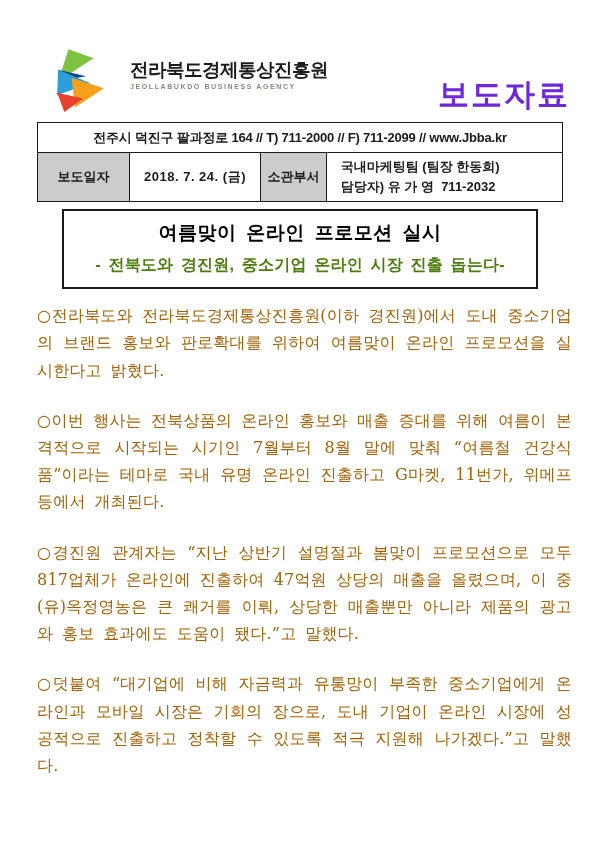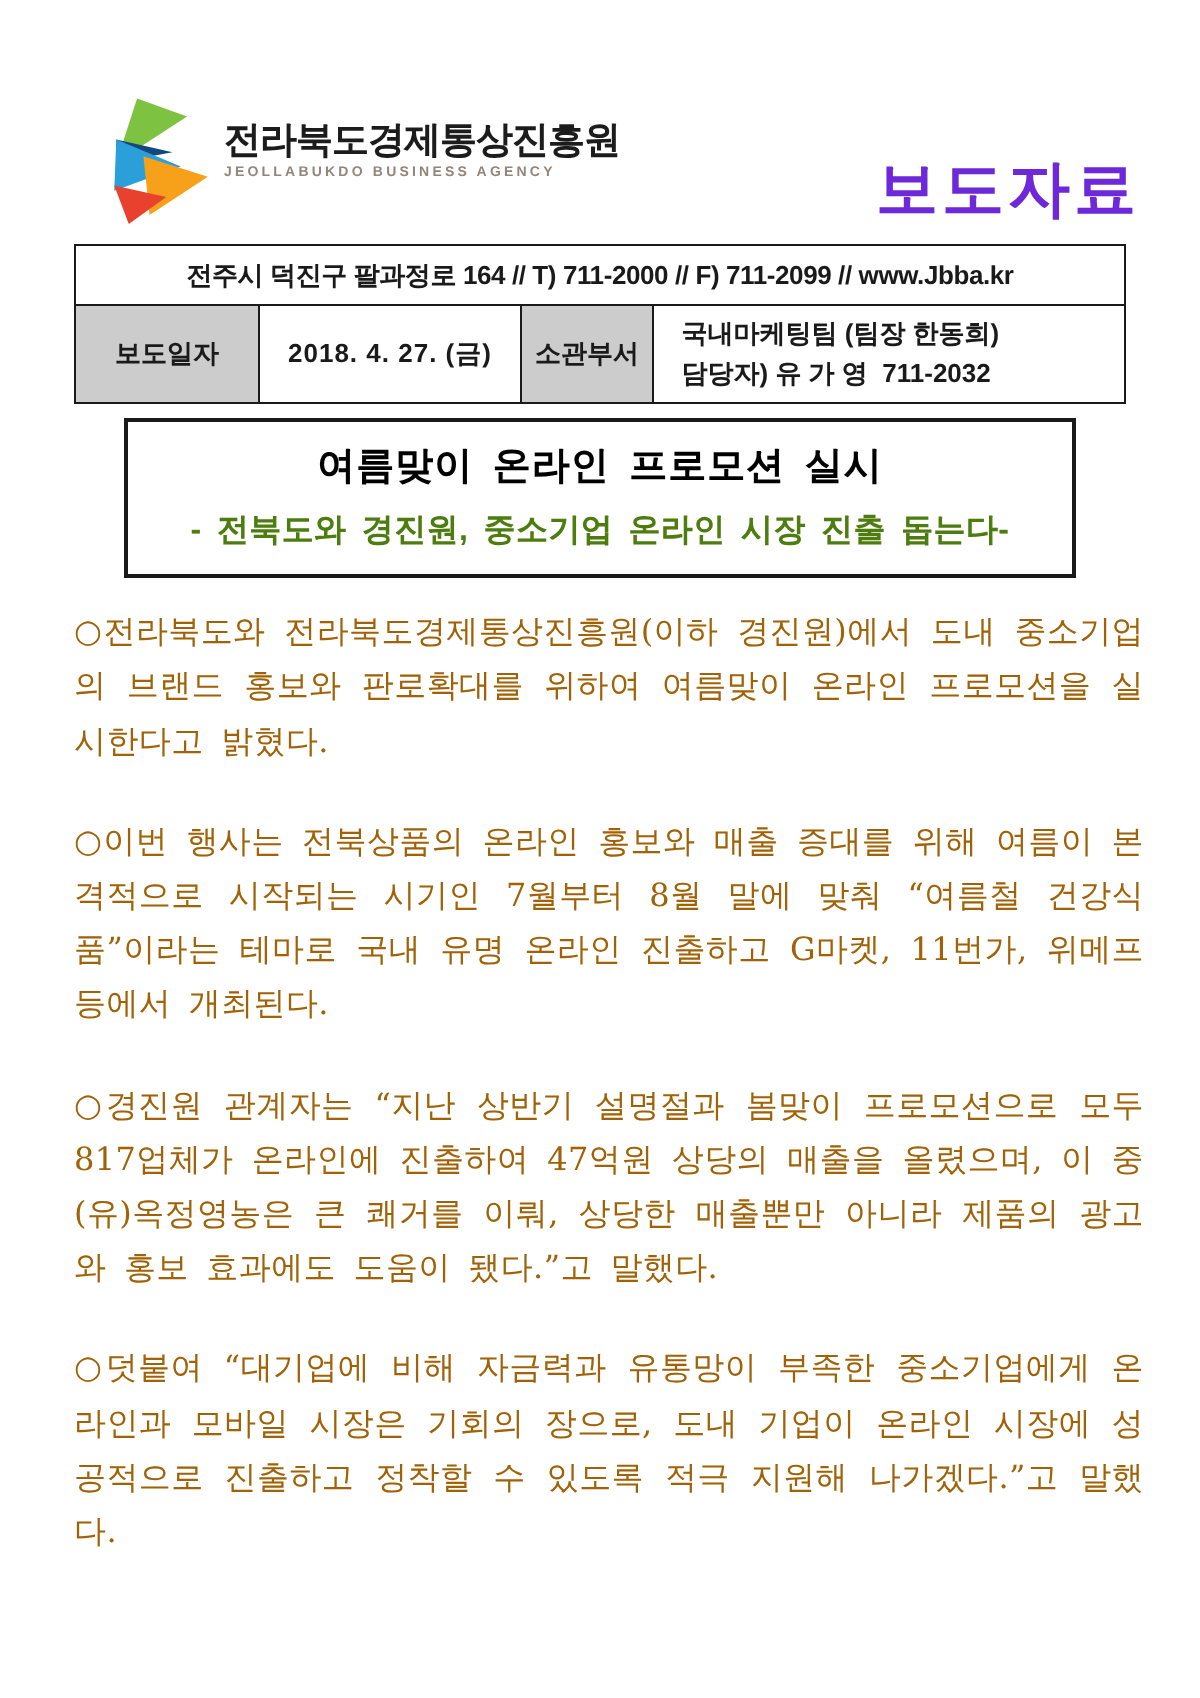--- a/index.html
+++ b/index.html
@@ -16,21 +16,21 @@
   }
 
   
   .header {
     display: flex;
     align-items: flex-end;
     justify-content: space-between;
     padding: 0 30px 0 54px;
     height: 64px;
   }
-  .brand { display: flex; align-items: center; gap: 6px; }
+  .brand { display: flex; align-items: center; gap: 24px; }
   .logo-mark { position: relative; width: 52px; height: 64px; flex: 0 0 auto; }
   .logo-mark .facet { position: absolute; inset: 0; }
   .facet.green  { clip-path: polygon(28% 2%, 76% 16%, 8% 52%); }
   .facet.navy   { clip-path: polygon(8% 34%, 62% 44%, 8% 52%); }
   .facet.blue   { clip-path: polygon(8% 34%, 70% 55%, 6% 74%); }
   .facet.orange { clip-path: polygon(34% 47%, 96% 63%, 40% 93%); }
   .facet.red    { clip-path: polygon(6% 70%, 56% 79%, 20% 100%); }
   .org-names { display: flex; flex-direction: column; line-height: 1.15; padding-bottom: 10px; }
   .org-ko {
     font-size: 18.5px;
@@ -143,21 +143,21 @@
         <col style="width:25%">
         <col style="width:12.5%">
         <col style="width:45%">
     </colgroup>
     <tbody>
         <tr>
       <td class="address-cell" colspan="4">전주시 덕진구 팔과정로 164 // T) 711-2000 // F) 711-2099 //  www.Jbba.kr</td>
     </tr>
     <tr>
       <td class="label-cell" style="background: rgb(204, 204, 204);">보도일자</td>
-      <td class="date-cell">2018. 4. 27. (금)</td>
+      <td class="date-cell">2018. 7. 24. (금)</td>
       <td class="label-cell" style="background: rgb(204, 204, 204);">소관부서</td>
       <td class="dept-cell">국내마케팅팀 (팀장 한동희)
 담당자) 유 가 영  711-2032</td>
     </tr>
   </tbody>
     </table>
 
   <div class="title-box">
     <div class="title-main">여름맞이 온라인 프로모션 실시</div>
     <div class="title-sub">- 전북도와 경진원, 중소기업 온라인 시장 진출 돕는다-</div>

